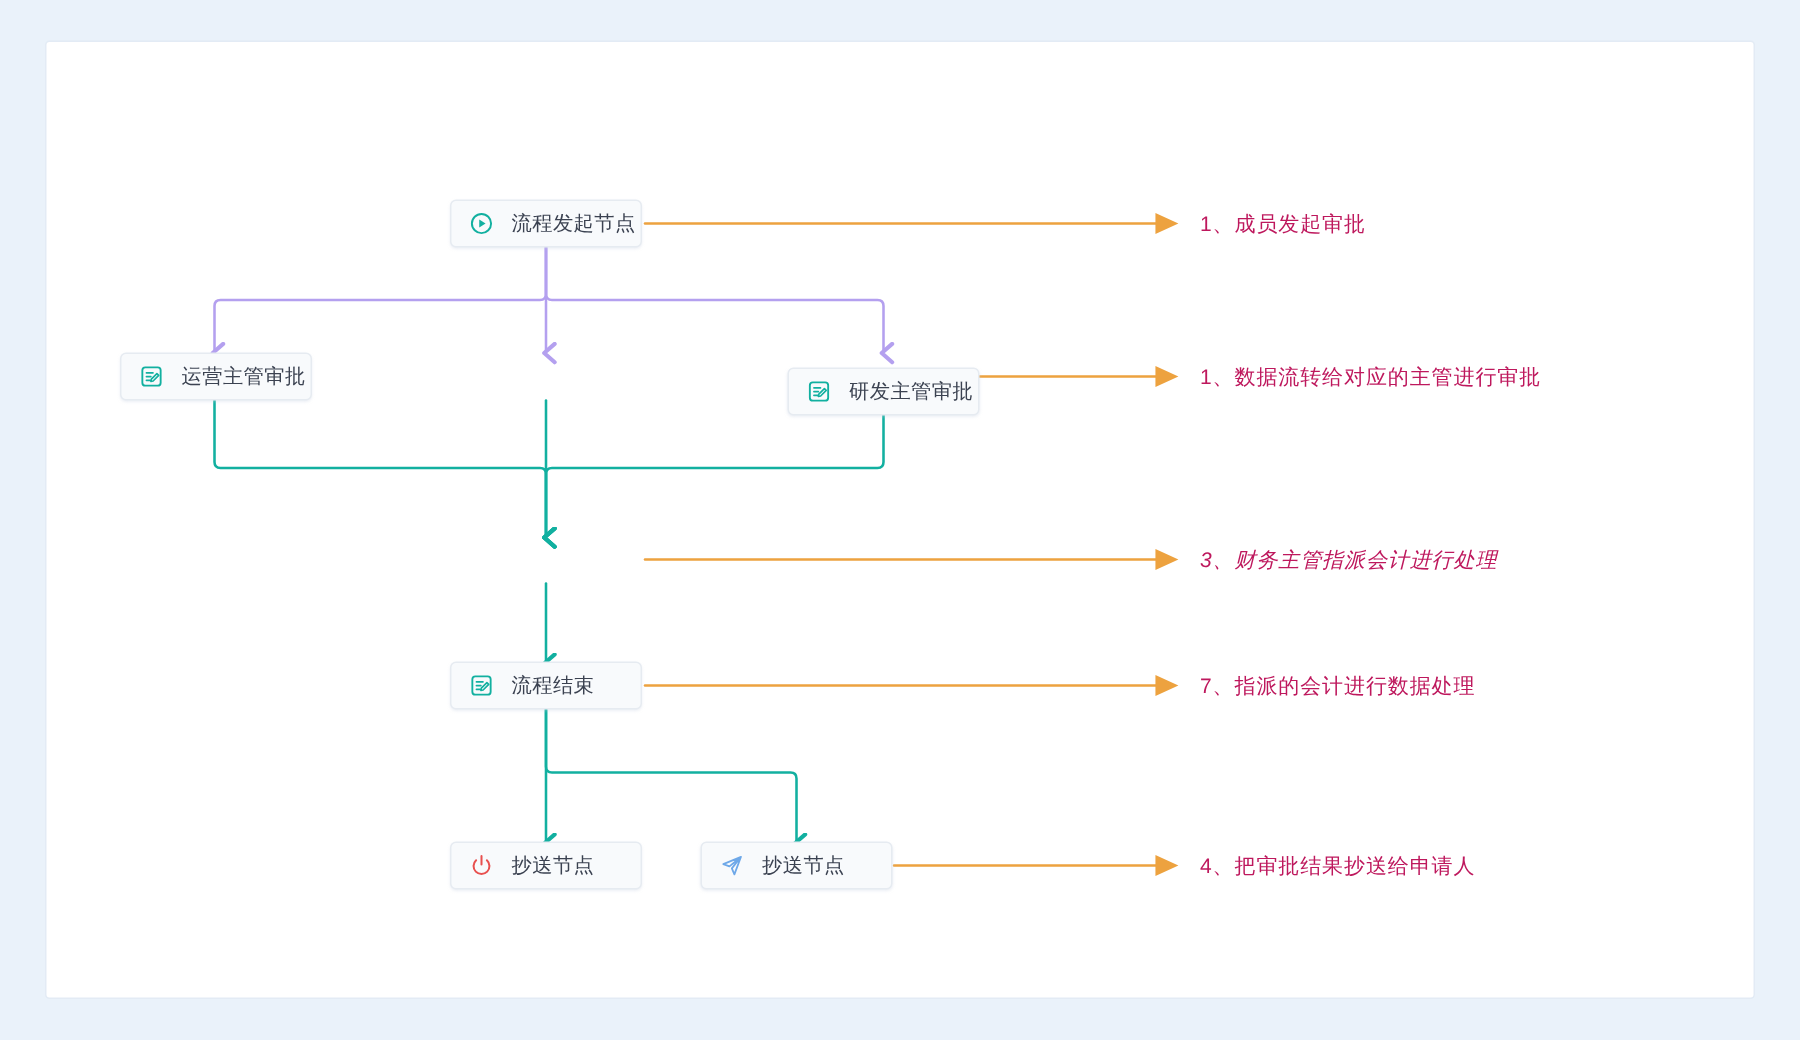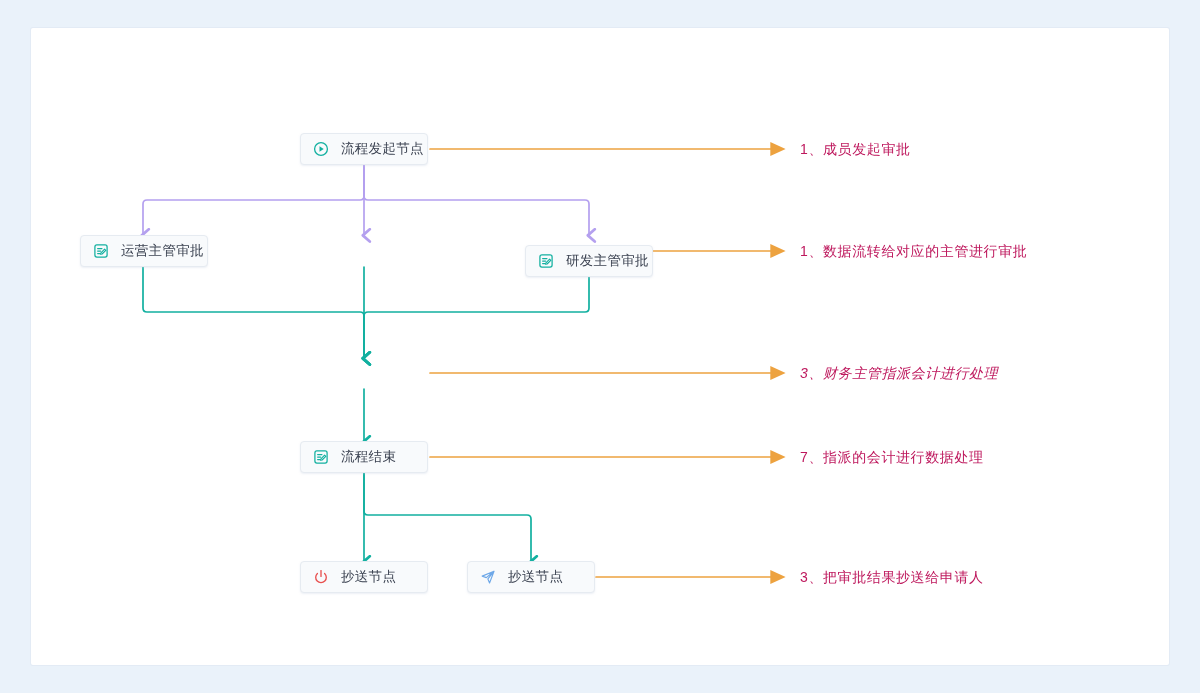--- a/index.html
+++ b/index.html
@@ -168,15 +168,15 @@
     <svg class="ico" viewBox="0 0 16 16">
       <path d="M14,2.2 L2.2,7.1 L6.3,8.6 L13.9,2.3 L7.9,9.9 L9.6,13.9 Z" fill="none" stroke="#6ea8e8" stroke-width="1.2" stroke-linejoin="round" stroke-linecap="round"></path>
     </svg>
     <span class="nlabel">抄送节点</span>
   </div>
 
   <div class="step" style="left:800px; top:142px;">1、成员发起审批</div>
   <div class="step" style="left:800px; top:244px;">1、数据流转给对应的主管进行审批</div>
   <div class="step" style="left:800px; top:366px;font-style:italic;">3、财务主管指派会计进行处理</div>
   <div class="step" style="left:800px; top:450px;">7、指派的会计进行数据处理</div>
-  <div class="step" style="left:800px; top:570px;">3、把审批结果抄送给申请人</div>
+  <div class="step" style="left:800px; top:570px;">4、把审批结果抄送给申请人</div>
 
 </div>
 
 </body></html>

